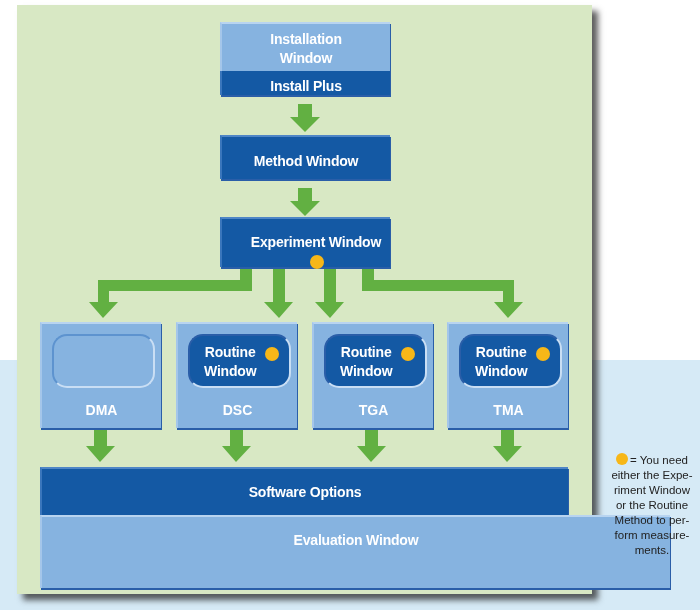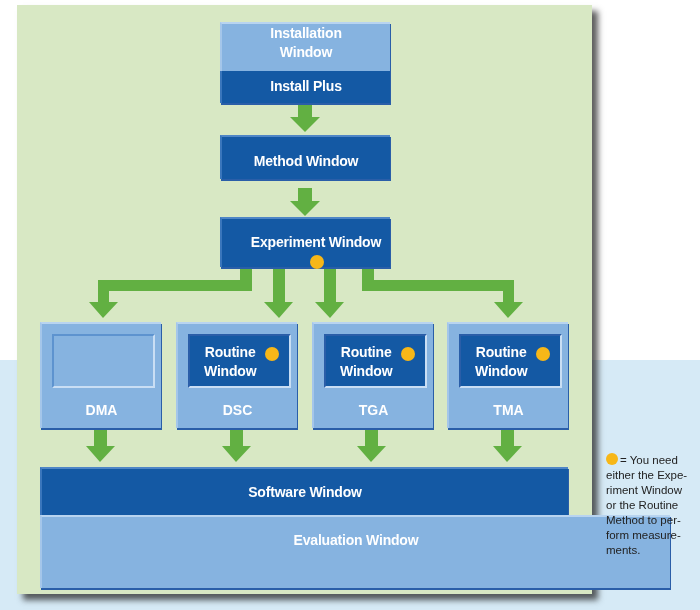--- a/index.html
+++ b/index.html
@@ -23,31 +23,31 @@
   .dark { background: #1459a4; border-top: 2px solid #4f86c6; border-left: 2px solid #3a76bc; }
   .txt { font-size: 14px; line-height: 19px; letter-spacing: -0.2px; }
   .dot {
     display: inline-block; width: 14px; height: 14px; border-radius: 50%;
     background: #f7b718; vertical-align: middle;
   }
   .inner {
     position: absolute; box-sizing: border-box;
     left: 10px; top: 10px; width: 103px; height: 54px;
     border-top: 2px solid #2a5ea8; border-left: 2px solid #2a5ea8;
-    border-right: 2px solid #c9def4; border-bottom: 2px solid #c9def4;
+    border-right: 2px solid #c9def4; border-bottom: 2px solid #c9def4; border-radius: 15px;
   }
   .inner.empty { background: #86b3e0; border-top-color: #5d93cf; border-left-color: #5d93cf; }
   .inner.filled { background: #1459a4; }
   .inner .lbl { position: absolute; left: 14px; top: 7px; text-align: center; }
   .inner .dot { position: absolute; right: 10px; top: 11px; }
   .inst-label { position: absolute; left: 0; right: 0; bottom: 10px; font-size: 14px; }
   svg.arrows { position: absolute; left: 0; top: 0; }
   .legend {
     position: absolute; left: 606px; top: 453px; width: 92px;
-    font-size: 11.5px; line-height: 15px; color: #222; font-family: "Liberation Sans", sans-serif;
+    font-size: 11.5px; line-height: 15px; color: #222; font-family: "Liberation Sans", sans-serif; text-align: center;
   }
   .legend .dot { width: 12px; height: 12px; margin-right: 2px; vertical-align: -1px; }
 </style>
 </head>
 <body>
 
 <div class="band"></div>
 <div class="panel"></div>
 
 <svg class="arrows" width="700" height="610">
@@ -100,26 +100,26 @@
       <polygon points="357,446 386,446 371,462"></polygon>
     </g>
     <g>
       <rect x="501" y="430" width="13" height="18"></rect>
       <polygon points="493,446 522,446 507,462"></polygon>
     </g>
   </g>
 </svg>
 
 <div class="box light" style="left:220px; top:22px; width:170px; height:49px;">
-  <div class="txt" style="">
+  <div class="txt" style="padding-top:6px;">
     <div>Installation</div>
     <div>Window</div>
   </div>
 </div>
-<div class="box dark" style="left:220px; top:71px; width:170px; height:32px; border-top:none;">
+<div class="box dark" style="left:220px; top:71px; width:170px; height:24px; border-top:none;">
   <div class="txt" style="padding-top:6px;">Install Plus</div>
 </div>
 
 <div class="box dark" style="left:220px; top:135px; width:170px; height:44px;">
   <div class="txt" style="padding-top:15px;">Method Window</div>
 </div>
 
 <div class="box dark" style="left:220px; top:217px; width:170px; height:50px;">
   <div class="txt" style="padding-top:14px; padding-left:20px;">
     <span>Experiment Window</span>
@@ -159,21 +159,21 @@
     <div class="lbl txt">
       <div>Routine</div>
       <div>Window</div>
     </div>
     <span class="dot"></span>
   </div>
   <div class="inst-label">TMA</div>
 </div>
 
 <div class="box dark" style="left:40px; top:467px; width:528px; height:48px;">
-  <div class="txt" style="padding-top:14px;">Software Window</div>
+  <div class="txt" style="padding-top:14px;">Software Options</div>
 </div>
 <div class="box light" style="left:40px; top:515px; width:630px; height:73px; border-top:2px solid #b8d4f0;">
   <div class="txt" style="padding-top:14px;">Evaluation Window</div>
 </div>
 
 <div class="legend">
   <div><span class="dot"></span><span>= You need</span></div>
   <div>either the Expe-</div>
   <div>riment Window</div>
   <div>or the Routine</div>

